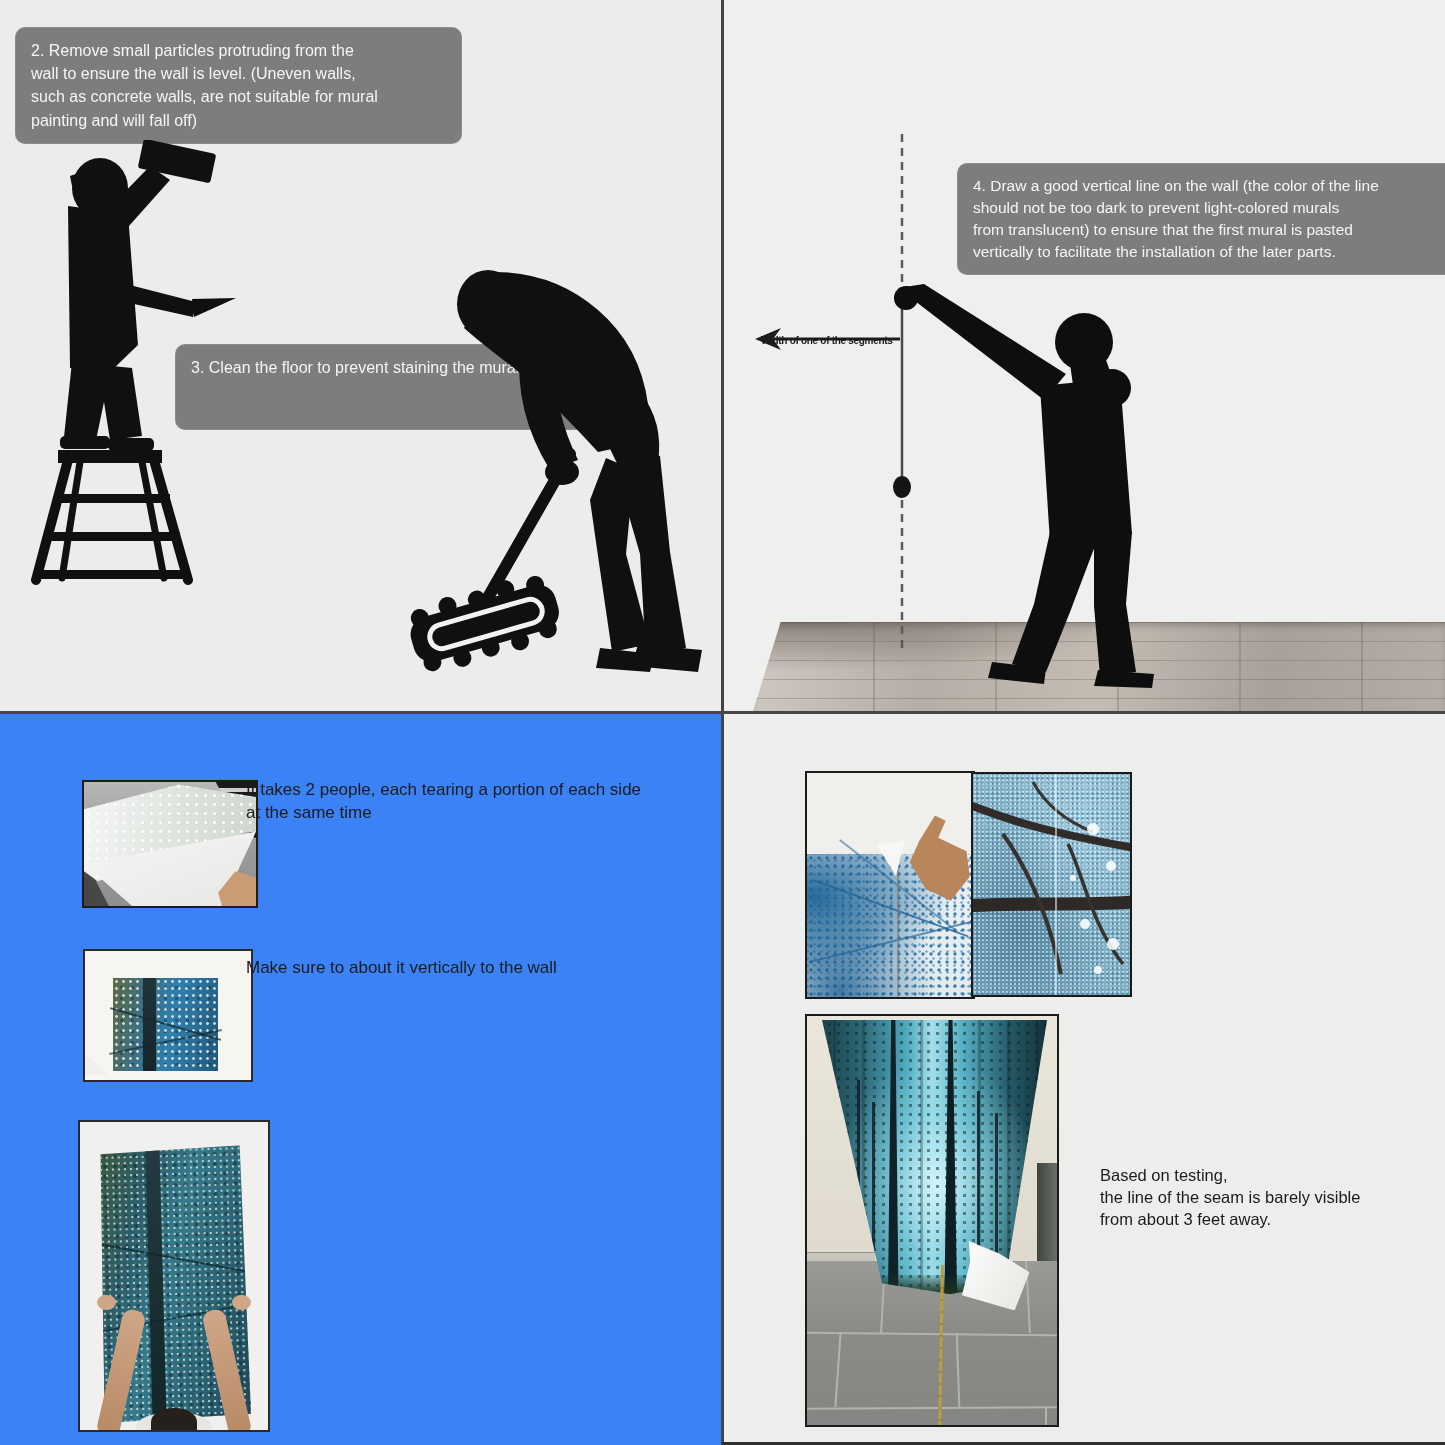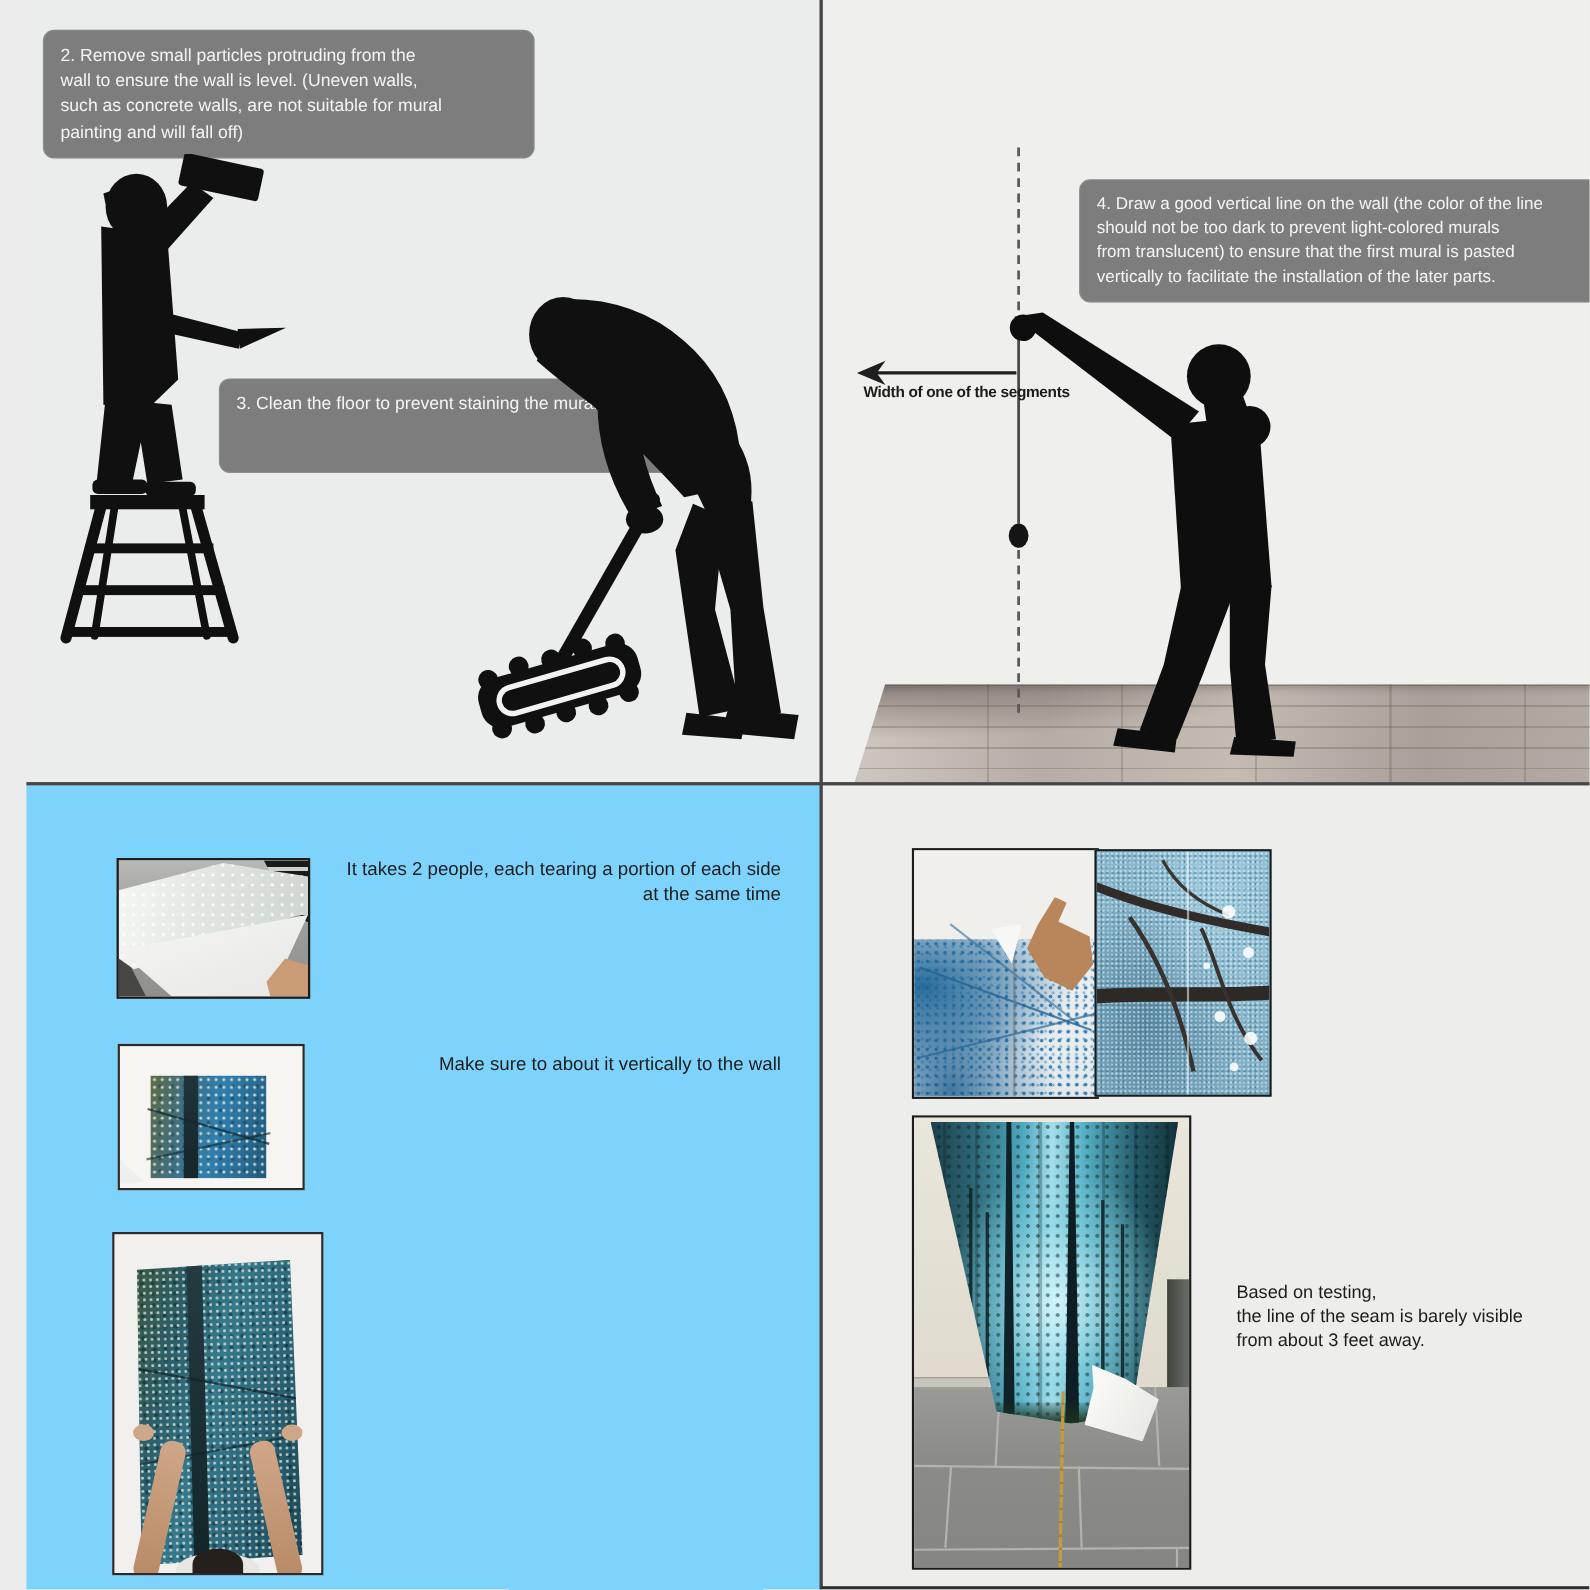--- a/index.html
+++ b/index.html
@@ -1,26 +1,26 @@
 <!DOCTYPE html>
 <html><head>
 <meta charset="utf-8">
 <style>
   html,body{margin:0;padding:0;}
   body{
     width:1445px;height:1445px;background:#ececec;
     font-family:"Liberation Sans", sans-serif;color:#1c1c1c;
     position:relative;overflow:hidden;
   }
-  .canvas{position:absolute;inset:0;margin-left:24px;}
+  .canvas{position:absolute;inset:0;}
   .pre{white-space:pre-line;}
   .q{position:absolute;overflow:hidden;}
   .q-tl{left:0;top:0;width:722px;height:711px;background:#ebecec;}
   .q-tr{left:723px;top:0;width:722px;height:711px;background:#efefee;}
-  .q-bl{left:0;top:714px;width:722px;height:731px;background:#7dd3fc;text-align:right;}
+  .q-bl{left:0;top:714px;width:722px;height:731px;background:#3b82f6;}
   .q-br{left:723px;top:714px;width:722px;height:731px;background:#ededec;}
   .div-v{position:absolute;left:721px;top:0;width:3px;height:1445px;background:#454545;z-index:40;}
   .div-h{position:absolute;left:0;top:711px;width:1445px;height:3px;background:#454545;z-index:40;}
   .bottom-strip{position:absolute;left:722px;bottom:0;height:3px;right:0;background:#2e2e2e;z-index:41;}
 
   
   .callout{
     position:absolute;background:#7d7d7d;border-radius:10px;
     color:#f5f5f5;font-size:16px;line-height:1.45;padding:12px 16px;
     box-shadow:0 0 0 1px rgba(255,255,255,.12) inset;
@@ -29,22 +29,22 @@
   .c2{left:175px;top:344px;width:393px;min-height:62px;}
   .c3{left:234px;top:163px;width:490px;font-size:15.5px;line-height:1.42;}
 
   .sil{position:absolute;}
   .ladder-man{left:12px;top:140px;width:300px;height:448px;}
   .mop-man{left:402px;top:252px;width:318px;height:442px;}
   .stand-man{left:165px;top:282px;width:340px;height:408px;z-index:6;}
   .plumb{position:absolute;inset:0;width:722px;height:711px;z-index:5;}
 
   .width-label{
-    position:absolute;left:38px;top:348px;width:160px;z-index:7;
-    font-size:14px;font-weight:700;letter-spacing:-0.3px;color:#1b1b1b;white-space:nowrap;
+    position:absolute;left:38px;top:335px;width:160px;z-index:7;
+    font-size:10px;font-weight:700;letter-spacing:-0.3px;color:#1b1b1b;white-space:nowrap;
   }
   .wood-floor{
     position:absolute;left:30px;top:622px;width:692px;height:89px;z-index:2;
     background:
       repeating-linear-gradient(180deg, rgba(110,98,88,.35) 0 1.5px, transparent 1.5px 19px),
       repeating-linear-gradient(90deg, transparent 0 120px, rgba(110,98,88,.30) 120px 122px),
       radial-gradient(ellipse at 0% 0%, rgba(60,50,45,.45), transparent 40%),
       linear-gradient(95deg,#cfc8c0,#b6aea6 25%,#c4bcb3 50%,#a8a099 75%,#b5ada5);
     clip-path:polygon(4% 0,100% 0,100% 100%,0 100%);
     box-shadow:inset 0 6px 8px -3px rgba(0,0,0,.25);

